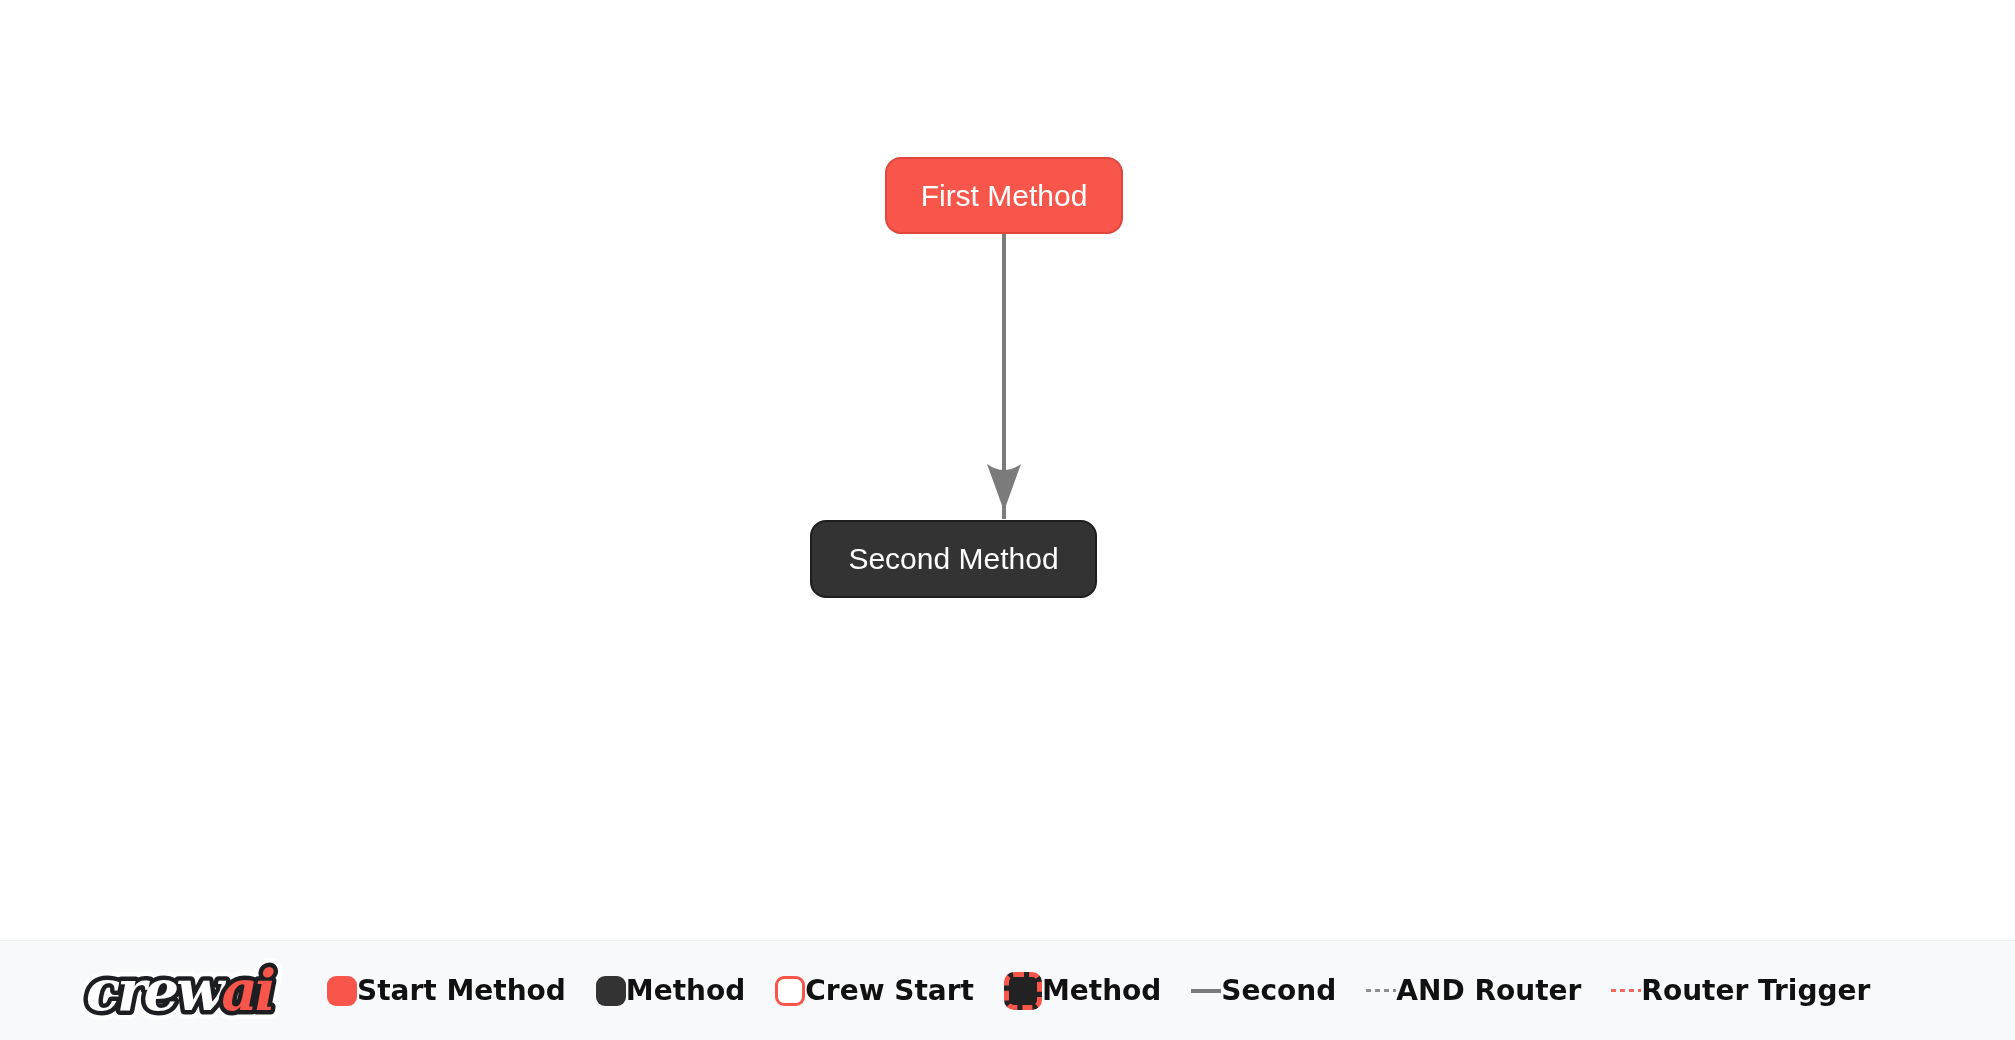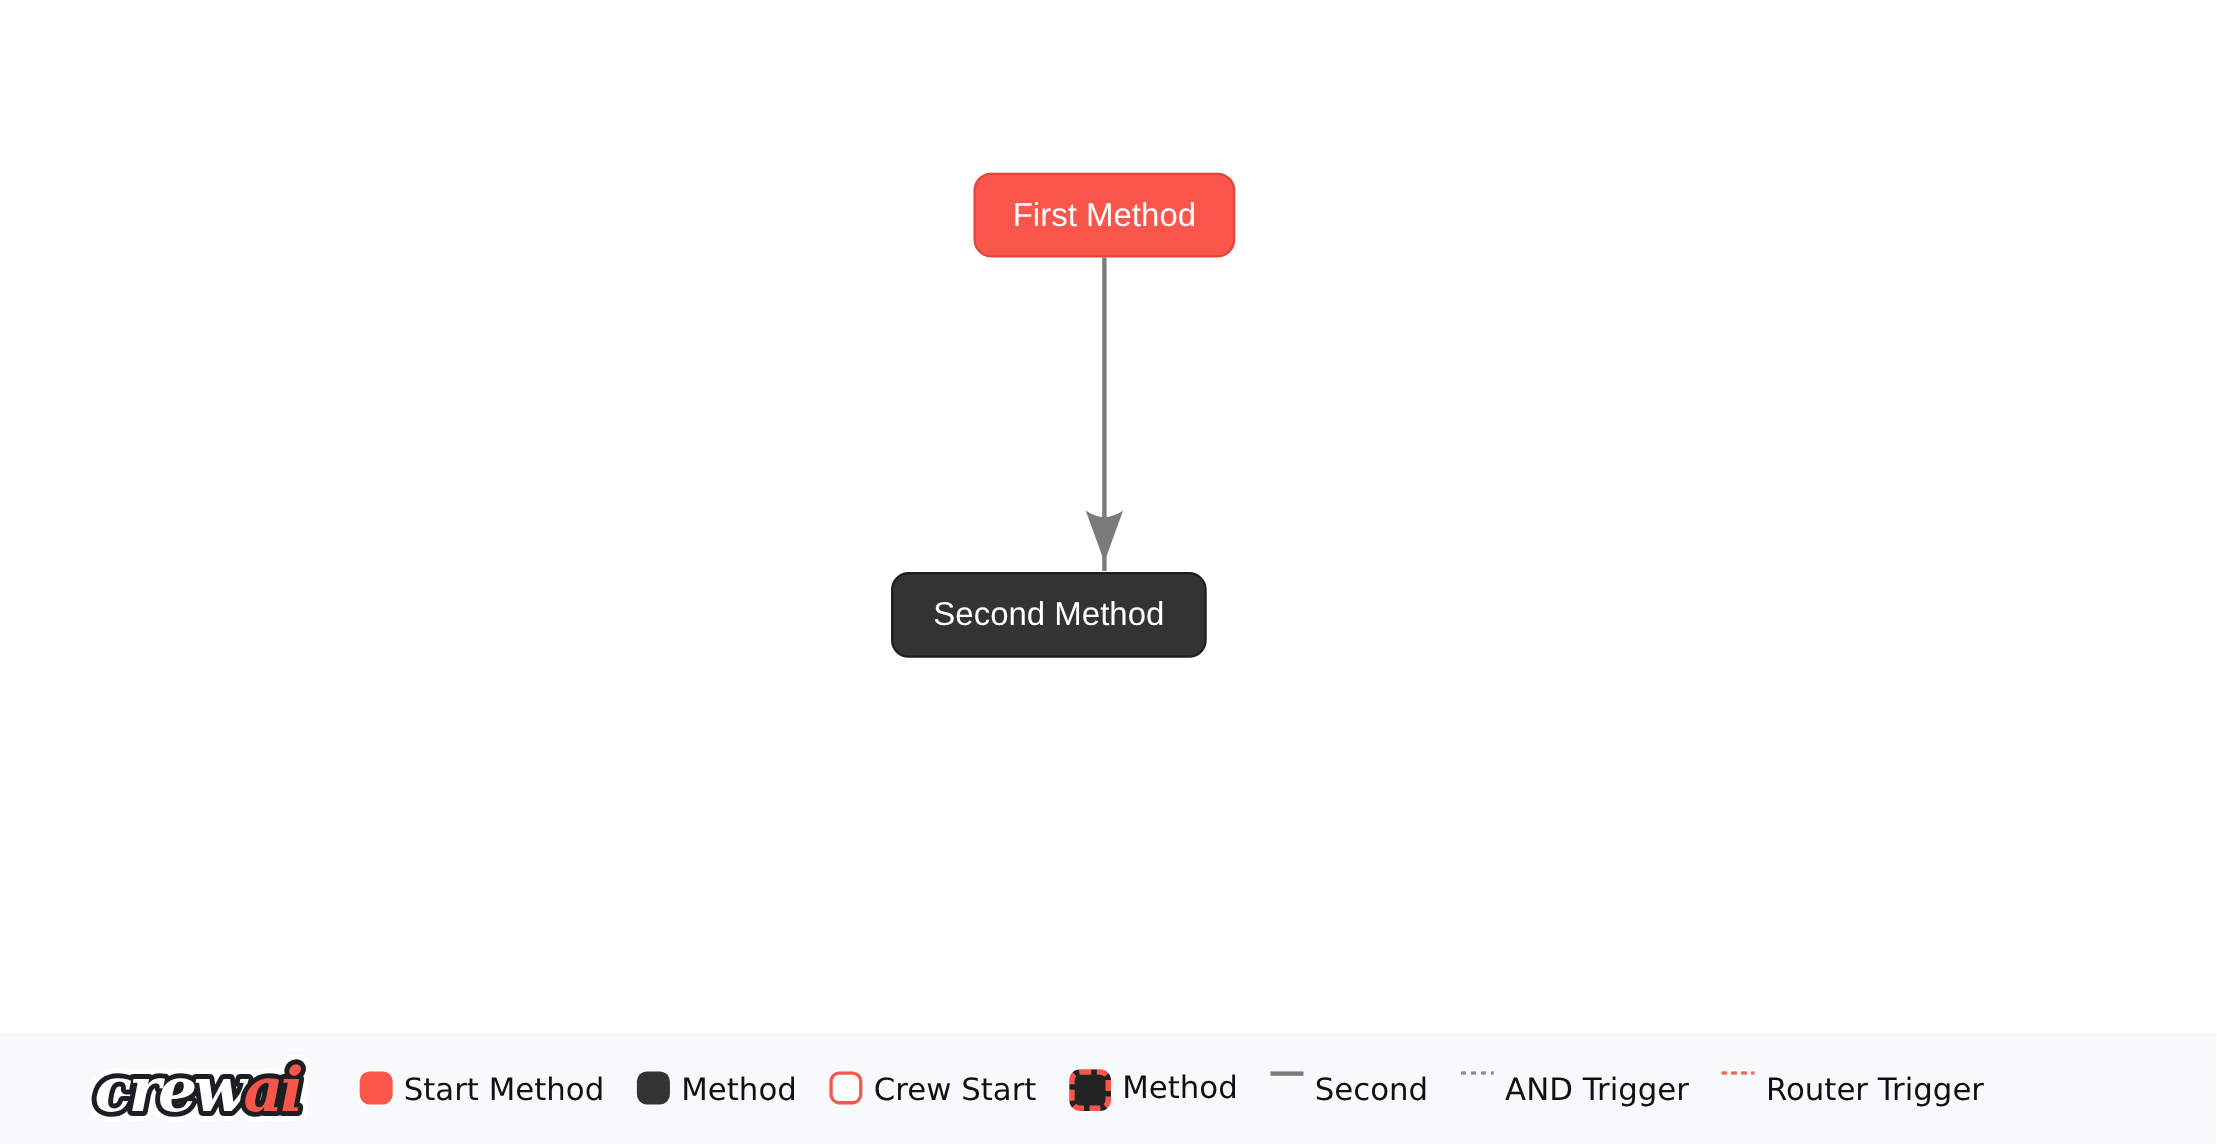--- a/index.html
+++ b/index.html
@@ -42,21 +42,21 @@
     font-family: "DejaVu Serif", serif;
     font-style: italic; font-weight: bold;
     font-size: 56px; letter-spacing: -3px;
     stroke-linejoin: round;
   }
   .logo .halo { stroke: #ffffff; stroke-width: 18px; fill: none; }
   .logo .outline { stroke: var(--logo-outline); stroke-width: 9px; paint-order: stroke; }
   .logo .outline .crew { fill: #ffffff; }
   .logo .outline .ai { fill: var(--brand-red); }
 
-  .legend-item { display: flex; gap: 10px; flex: 0 0 auto; }
+  .legend-item { display: flex; align-items: center; gap: 0; flex: 0 0 auto; font-weight: bold; }
   .legend-item .label { font-size: 28px; color: var(--text-dark); white-space: nowrap; }
 
   .swatch { display: inline-block; flex: 0 0 auto; }
   .sw-start  { width: 30px; height: 30px; border-radius: 9px; background: var(--brand-red); }
   .sw-method { width: 30px; height: 30px; border-radius: 9px; background: var(--node-dark); }
   .sw-crew   { width: 30px; height: 30px; border-radius: 9px; background: #ffffff; border: 3px solid var(--brand-red); }
   .sw-router { width: 38px; height: 38px; border-radius: 10px; background: #222222; border: 5px dashed var(--brand-red); }
   .sw-line-solid { width: 30px; height: 4px; background: var(--edge-gray); }
   .sw-line-dash  { width: 30px; height: 3px;
     background: repeating-linear-gradient(to right, var(--dash-gray) 0 5px, transparent 5px 9px); }
@@ -112,21 +112,21 @@
       <span class="label">Method</span>
     </div>
 
     <div class="legend-item">
       <span class="swatch sw-line-solid"></span>
       <span class="label">Second</span>
     </div>
 
     <div class="legend-item">
       <span class="swatch sw-line-dash"></span>
-      <span class="label">AND Trigger</span>
+      <span class="label">AND Router</span>
     </div>
 
     <div class="legend-item">
       <span class="swatch sw-line-dash-red"></span>
       <span class="label">Router Trigger</span>
     </div>
 
   </div>
 </div>
 

